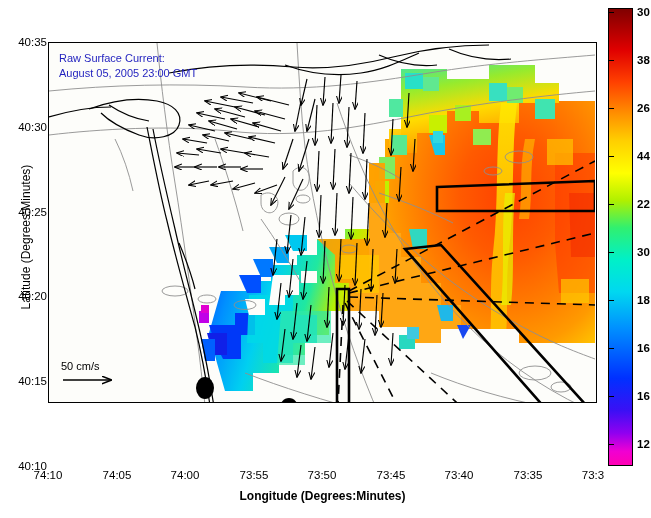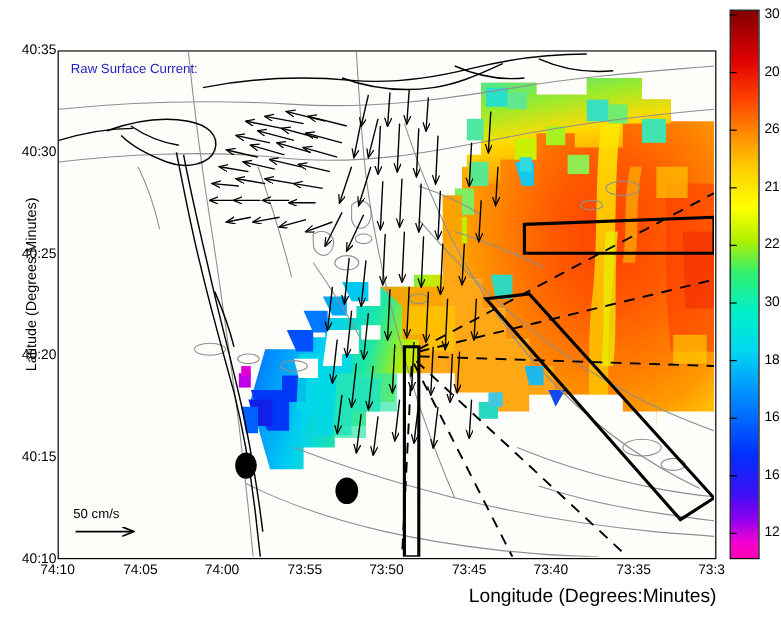--- a/index.html
+++ b/index.html
@@ -18,21 +18,21 @@
     text-align:center;
     color:#1414d2;
     font-size:13.5px;font-weight:bold;
     letter-spacing:0.1px;
     white-space:nowrap;
   }
 
   
   .plot{
     position:absolute;left:48px;top:42px;
-    width:549px;height:424px;
+    width:549px;height:361px;
     border:1.5px solid #000;
     background:#fdfdfa;
     overflow:hidden;
     box-sizing:border-box;
   }
   .plot-inner{position:absolute;left:0;top:0;width:100%;height:100%;}
 
   
   .annot{
     position:absolute;left:10px;top:8px;
@@ -56,21 +56,21 @@
     transform:translateY(-50%);
   }
   .xtick{
     position:absolute;top:469px;
     font-size:11.5px;color:#000;
     text-align:left;white-space:nowrap;
     transform:translateX(-50%);
   }
   .xlabel{
     position:absolute;left:48px;top:489px;width:549px;
-    text-align:right;font-size:16px;color:#000;
+    text-align:center;font-size:12px;color:#000;font-weight:bold;
   }
   .ylabel{
     position:absolute;left:-94px;top:230px;width:240px;
     text-align:center;font-size:12px;color:#000;
     transform:rotate(-90deg);
     transform-origin:center center;
   }
 
   
   .cbar{
@@ -92,21 +92,21 @@
       #ffff00 64%,
       #ffd000 71%,
       #ff9000 77%,
       #ff4000 84%,
       #e00000 91%,
       #a00000 97%,
       #800000 100%);
   }
   .cbtick{
     position:absolute;left:637px;
-    font-size:11.5px;font-weight:normal;color:#000;
+    font-size:11.5px;font-weight:bold;color:#000;
     transform:translateY(-50%);white-space:nowrap;
   }
   .cbtickmark{position:absolute;left:608px;width:6px;height:1px;background:#000;}
 </style>
 </head>
 <body>
 
 <div id="root">
 
 
@@ -396,20 +396,21 @@
 
         <g fill="#000">
           <ellipse cx="156" cy="345" rx="9" ry="11"></ellipse>
           <ellipse cx="240" cy="366" rx="9.5" ry="11"></ellipse>
         </g>
       </svg>
 
       
       <div class="annot">
         <div>Raw Surface Current:</div>
+        <div>August 05, 2005 23:00 GMT</div>
       </div>
 
       
       <div class="scalebar">
         <div class="lab">50 cm/s</div>
         <svg width="60" height="12">
           <defs>
             <marker id="sbHead" markerWidth="8" markerHeight="8" refX="7" refY="3" orient="auto">
               <path d="M0,0 L7.5,3 L0,6" fill="none" stroke="#000" stroke-width="1.1"></path>
             </marker>
@@ -436,23 +437,23 @@
   <div class="xtick" style="left:459px">73:40</div>
   <div class="xtick" style="left:528px">73:35</div>
   <div class="xtick" style="left:593px">73:3</div>
 
   <div class="xlabel">Longitude (Degrees:Minutes)</div>
   <div class="ylabel">Latitude (Degrees:Minutes)</div>
 
   <div class="cbar"></div>
 
   <div class="cbtick" style="top:12px">30</div>
-  <div class="cbtick" style="top:60px">20</div>
+  <div class="cbtick" style="top:60px">38</div>
   <div class="cbtick" style="top:108px">26</div>
-  <div class="cbtick" style="top:156px">21</div>
+  <div class="cbtick" style="top:156px">44</div>
   <div class="cbtick" style="top:204px">22</div>
   <div class="cbtick" style="top:252px">30</div>
   <div class="cbtick" style="top:300px">18</div>
   <div class="cbtick" style="top:348px">16</div>
   <div class="cbtick" style="top:396px">16</div>
   <div class="cbtick" style="top:444px">12</div>
 
   <div class="cbtickmark" style="top:12px"></div>
   <div class="cbtickmark" style="top:60px"></div>
   <div class="cbtickmark" style="top:108px"></div>

